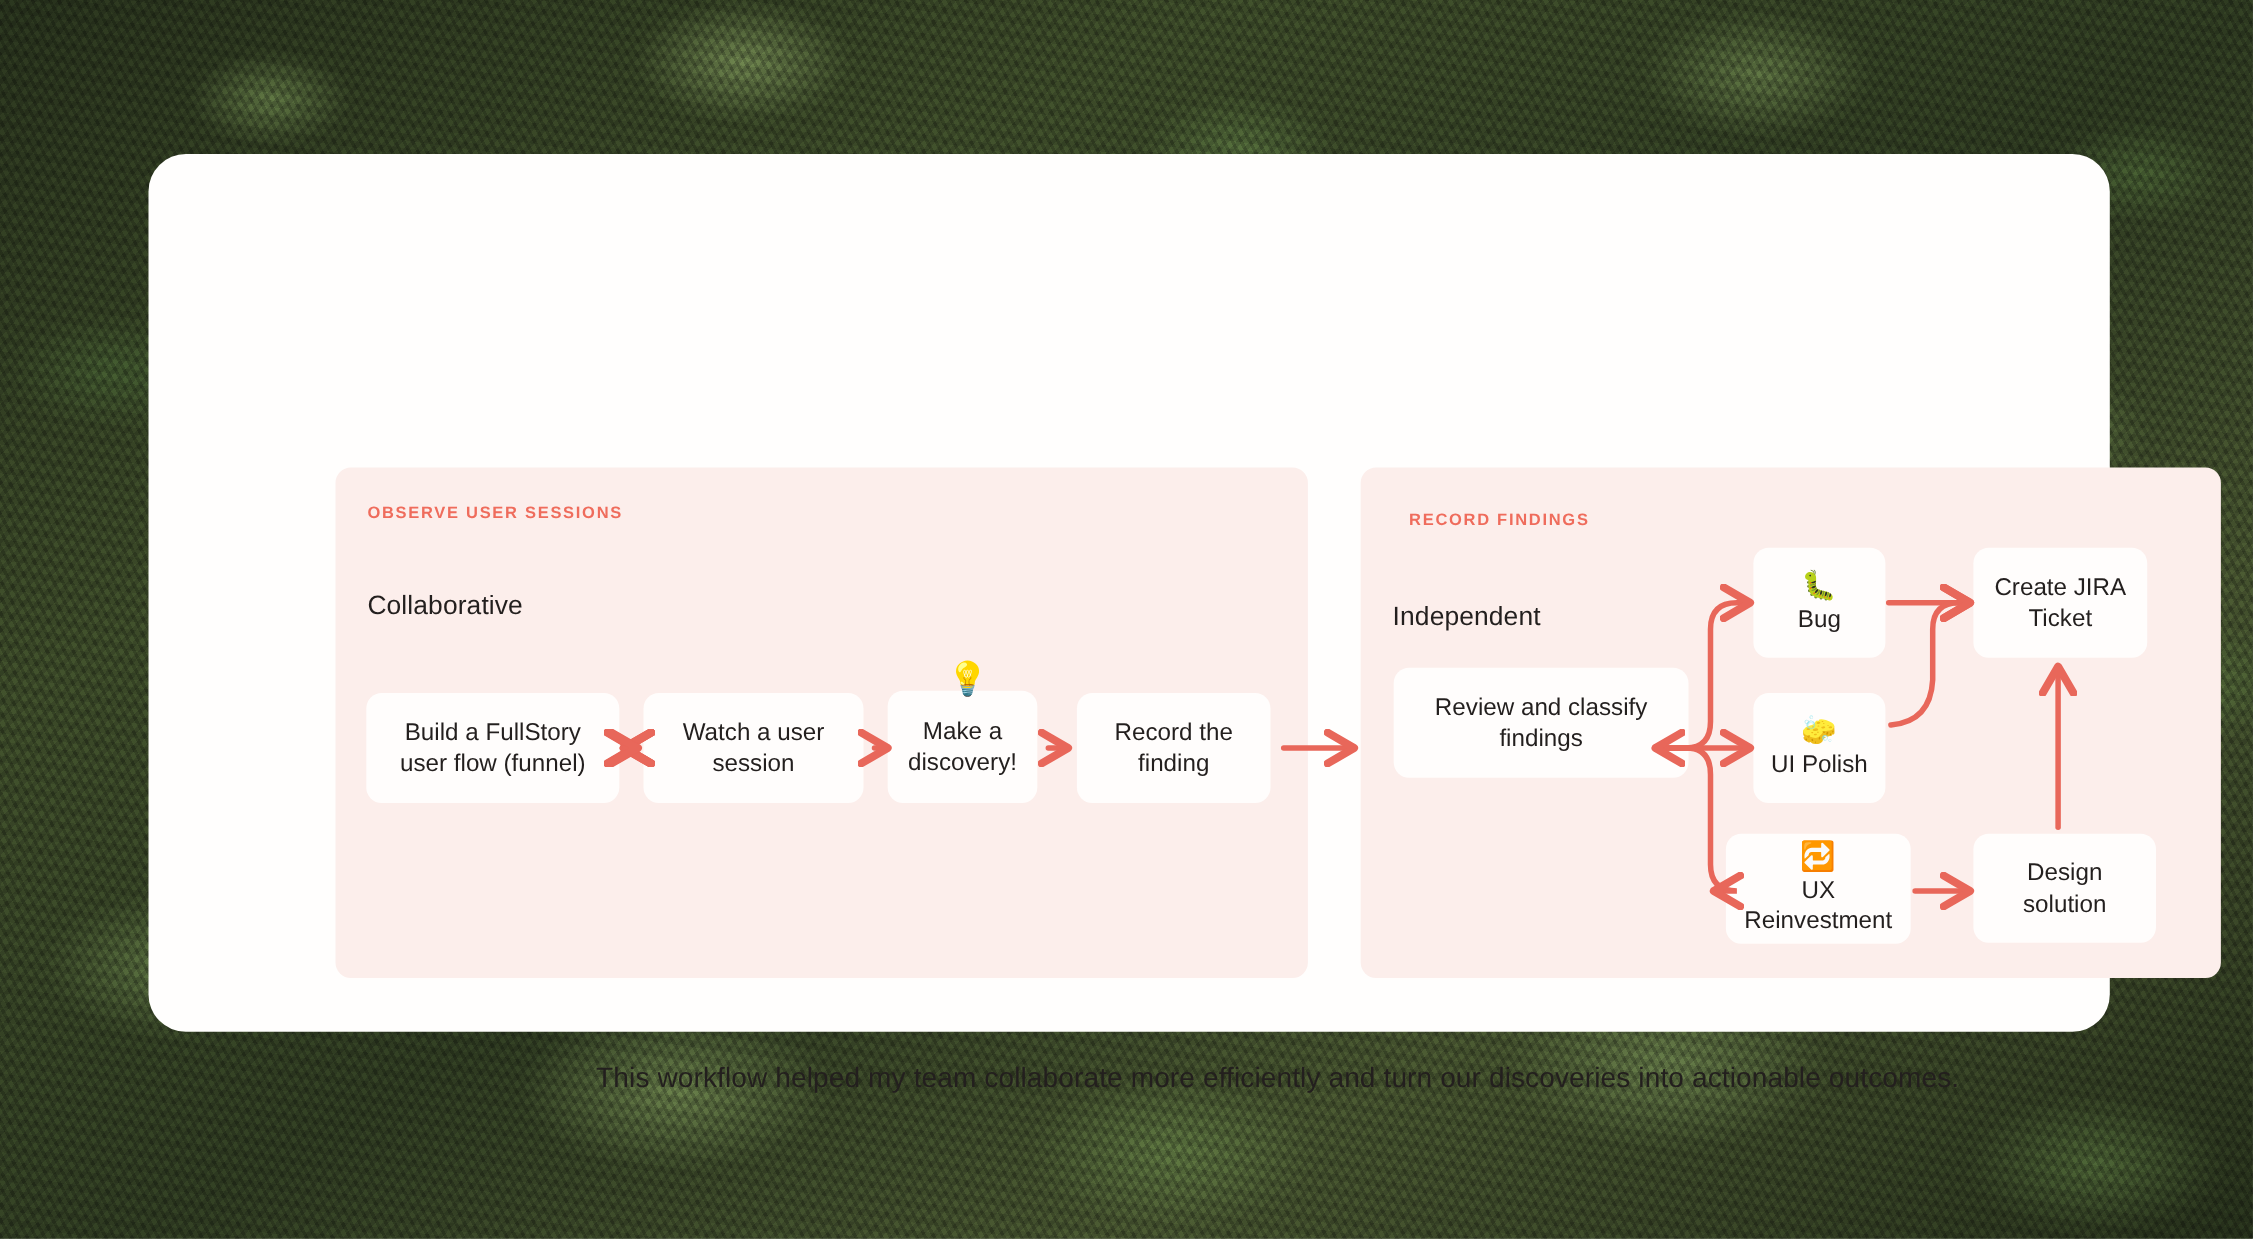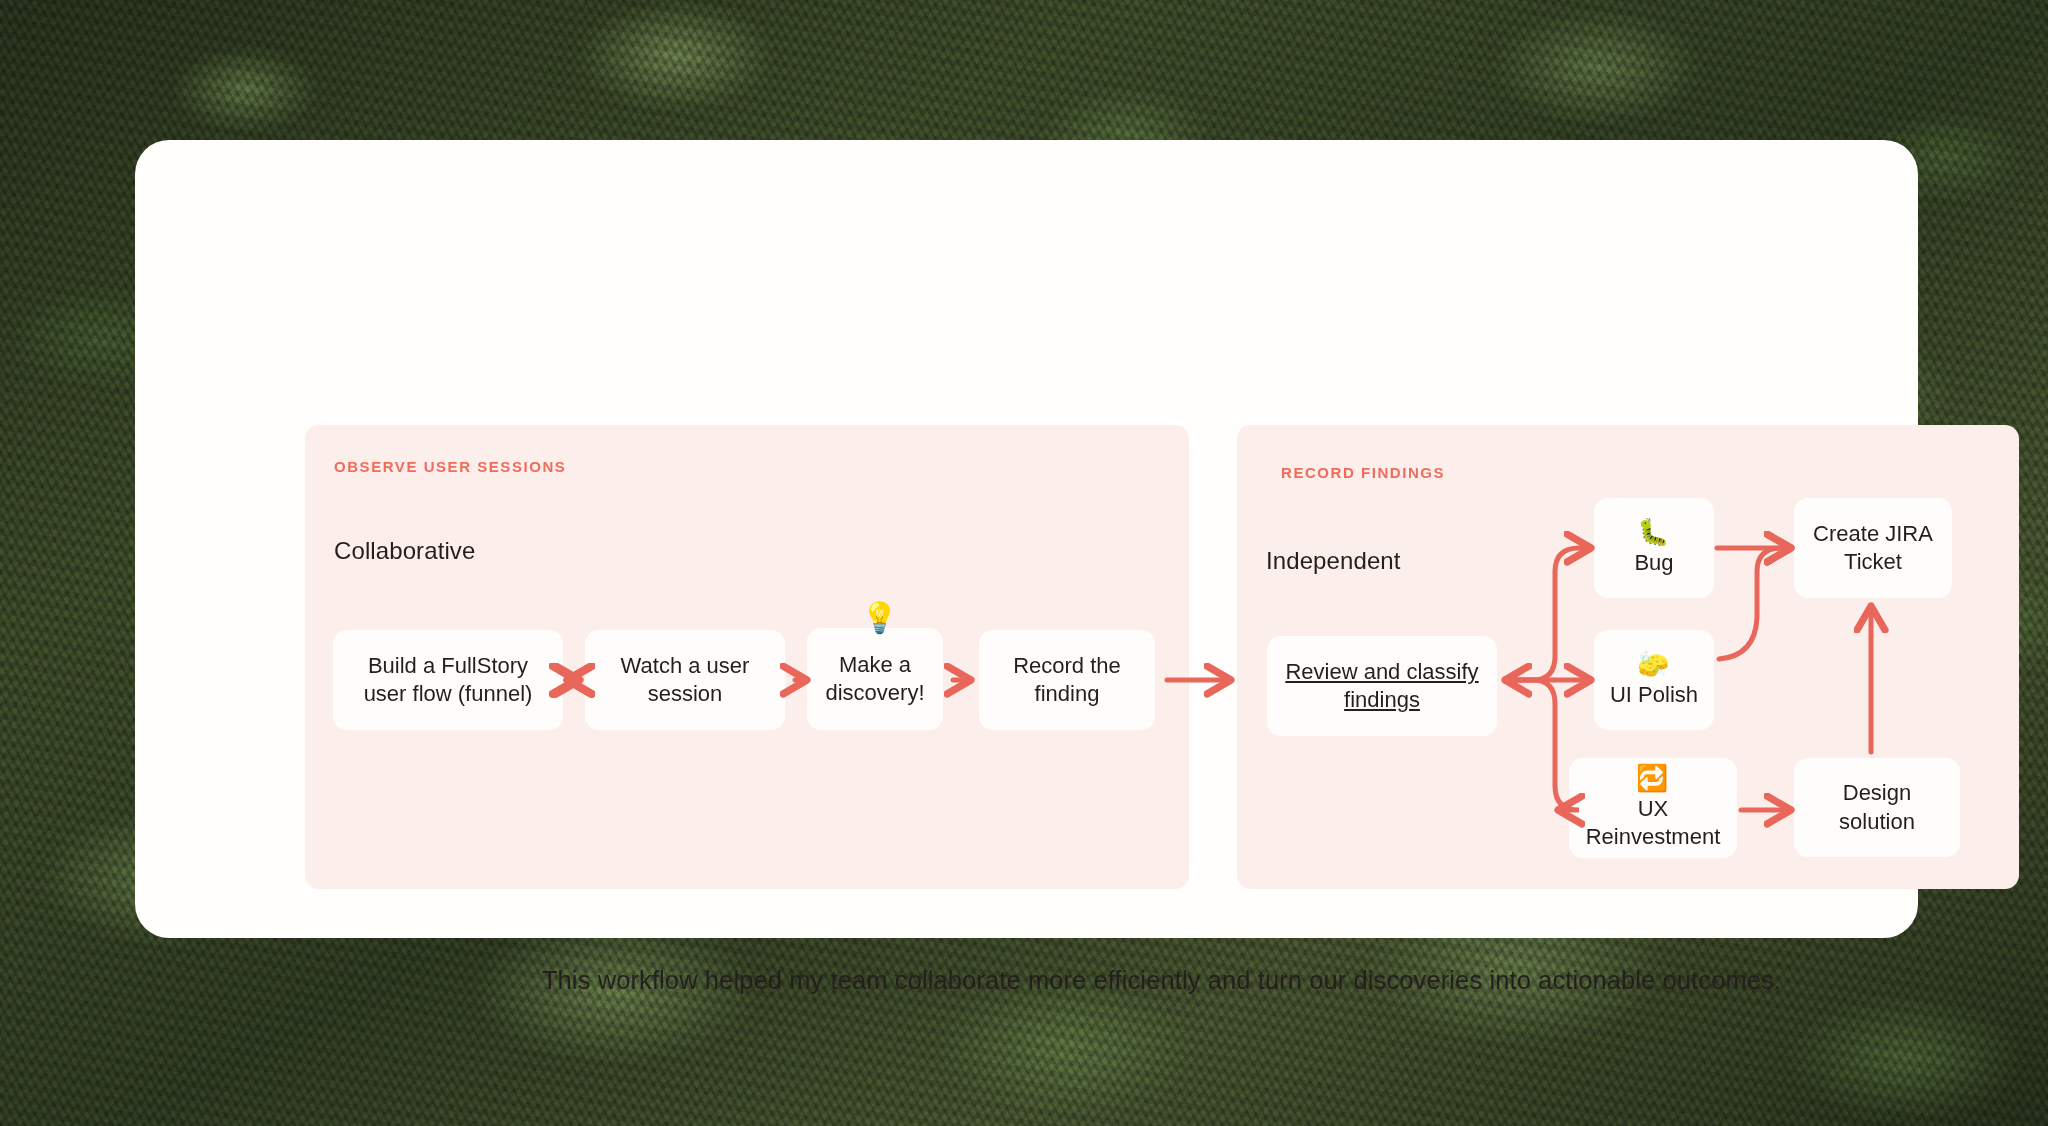--- a/index.html
+++ b/index.html
@@ -118,21 +118,21 @@
   
   #emoji-bulb {
     position: absolute;
     left: 726px;
     top: 463px;
     font-size: 30px;
     line-height: 1;
   }
 
   
-  #node-review   { left: 1132px; top: 496px; width: 230px; height: 100px; text-decoration: underline; }
+  #node-review   { left: 1132px; top: 467px; width: 268px; height: 100px; }
   #node-bug      { left: 1459px; top: 358px; width: 120px; height: 100px; }
   #node-polish   { left: 1459px; top: 490px; width: 120px; height: 100px; }
   #node-ux       { left: 1434px; top: 618px; width: 168px; height: 100px; }
   #node-jira     { left: 1659px; top: 358px; width: 158px; height: 100px; }
   #node-design   { left: 1659px; top: 618px; width: 166px; height: 99px; }
 
   
   #arrows {
     position: absolute;
     inset: 0;

